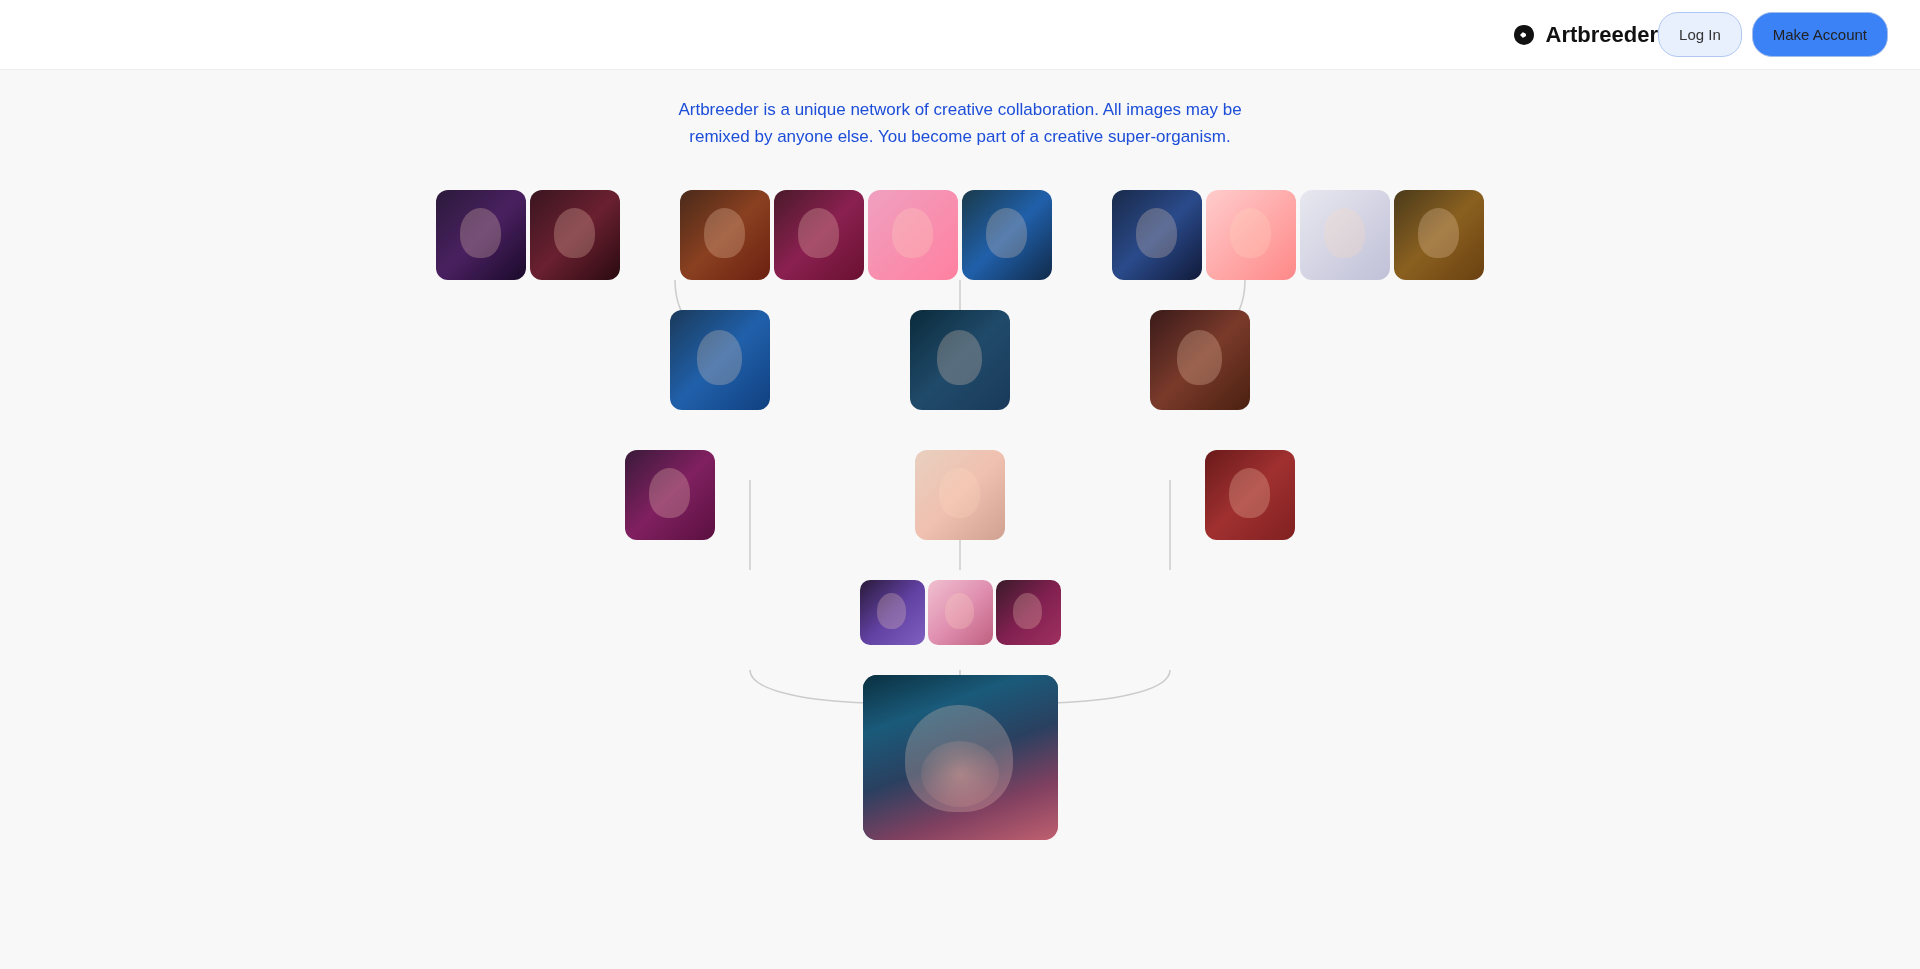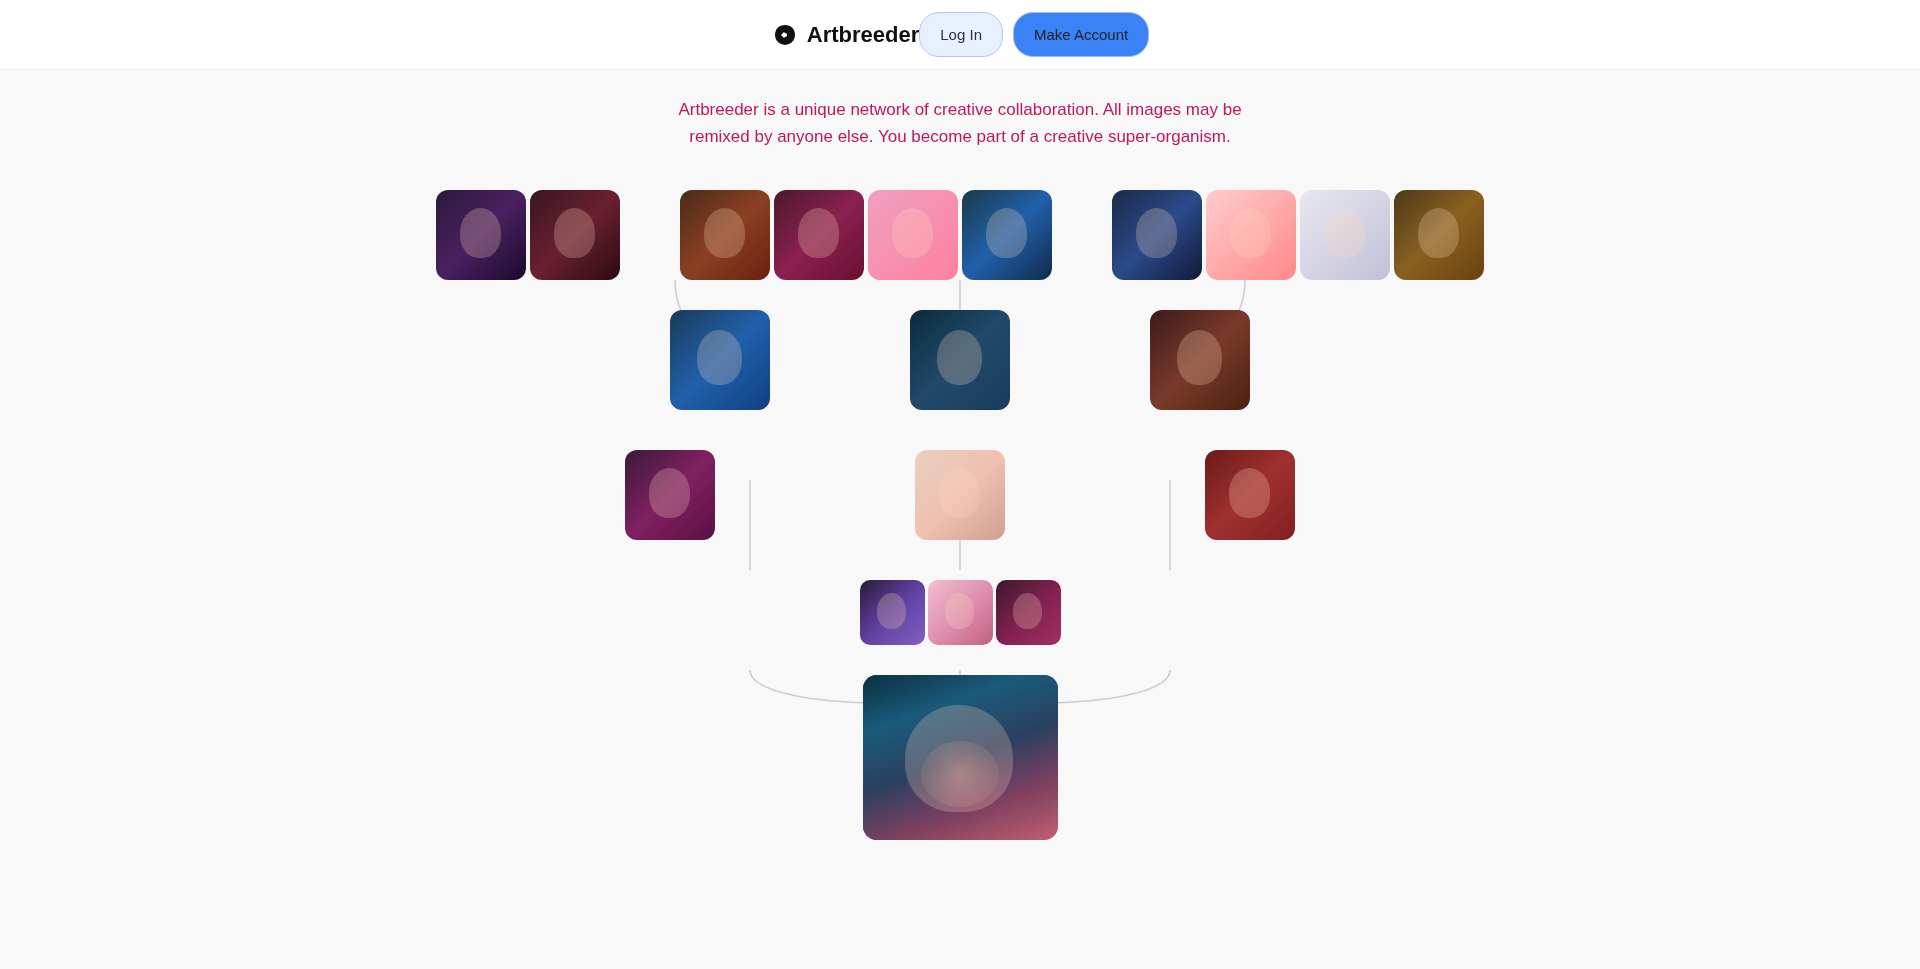--- a/index.html
+++ b/index.html
@@ -8,21 +8,21 @@
       font-family: -apple-system, BlinkMacSystemFont, 'Segoe UI', sans-serif;
       background: #f8f8f8;
       min-height: 969px;
       overflow-x: hidden;
     }
 
     
     .navbar {
       display: flex;
       align-items: center;
-      justify-content: center;
+      justify-content: flex-end;
       padding: 12px 32px;
       background: #fff;
       position: fixed;
       top: 0;
       left: 0;
       right: 0;
       z-index: 100;
       border-bottom: 1px solid #eee;
     }
 
@@ -87,21 +87,21 @@
     .hero-title {
       font-size: 64px;
       font-weight: 900;
       color: #111;
       letter-spacing: -1px;
     }
 
     .hero-subtitle {
       margin-top: 16px;
       font-size: 17px;
-      color: #be185d;
+      color: #1d4ed8;
       line-height: 1.6;
       max-width: 600px;
       margin-left: auto;
       margin-right: auto;
     }
 
     
     .tree-area {
       position: relative;
       width: 100%;

